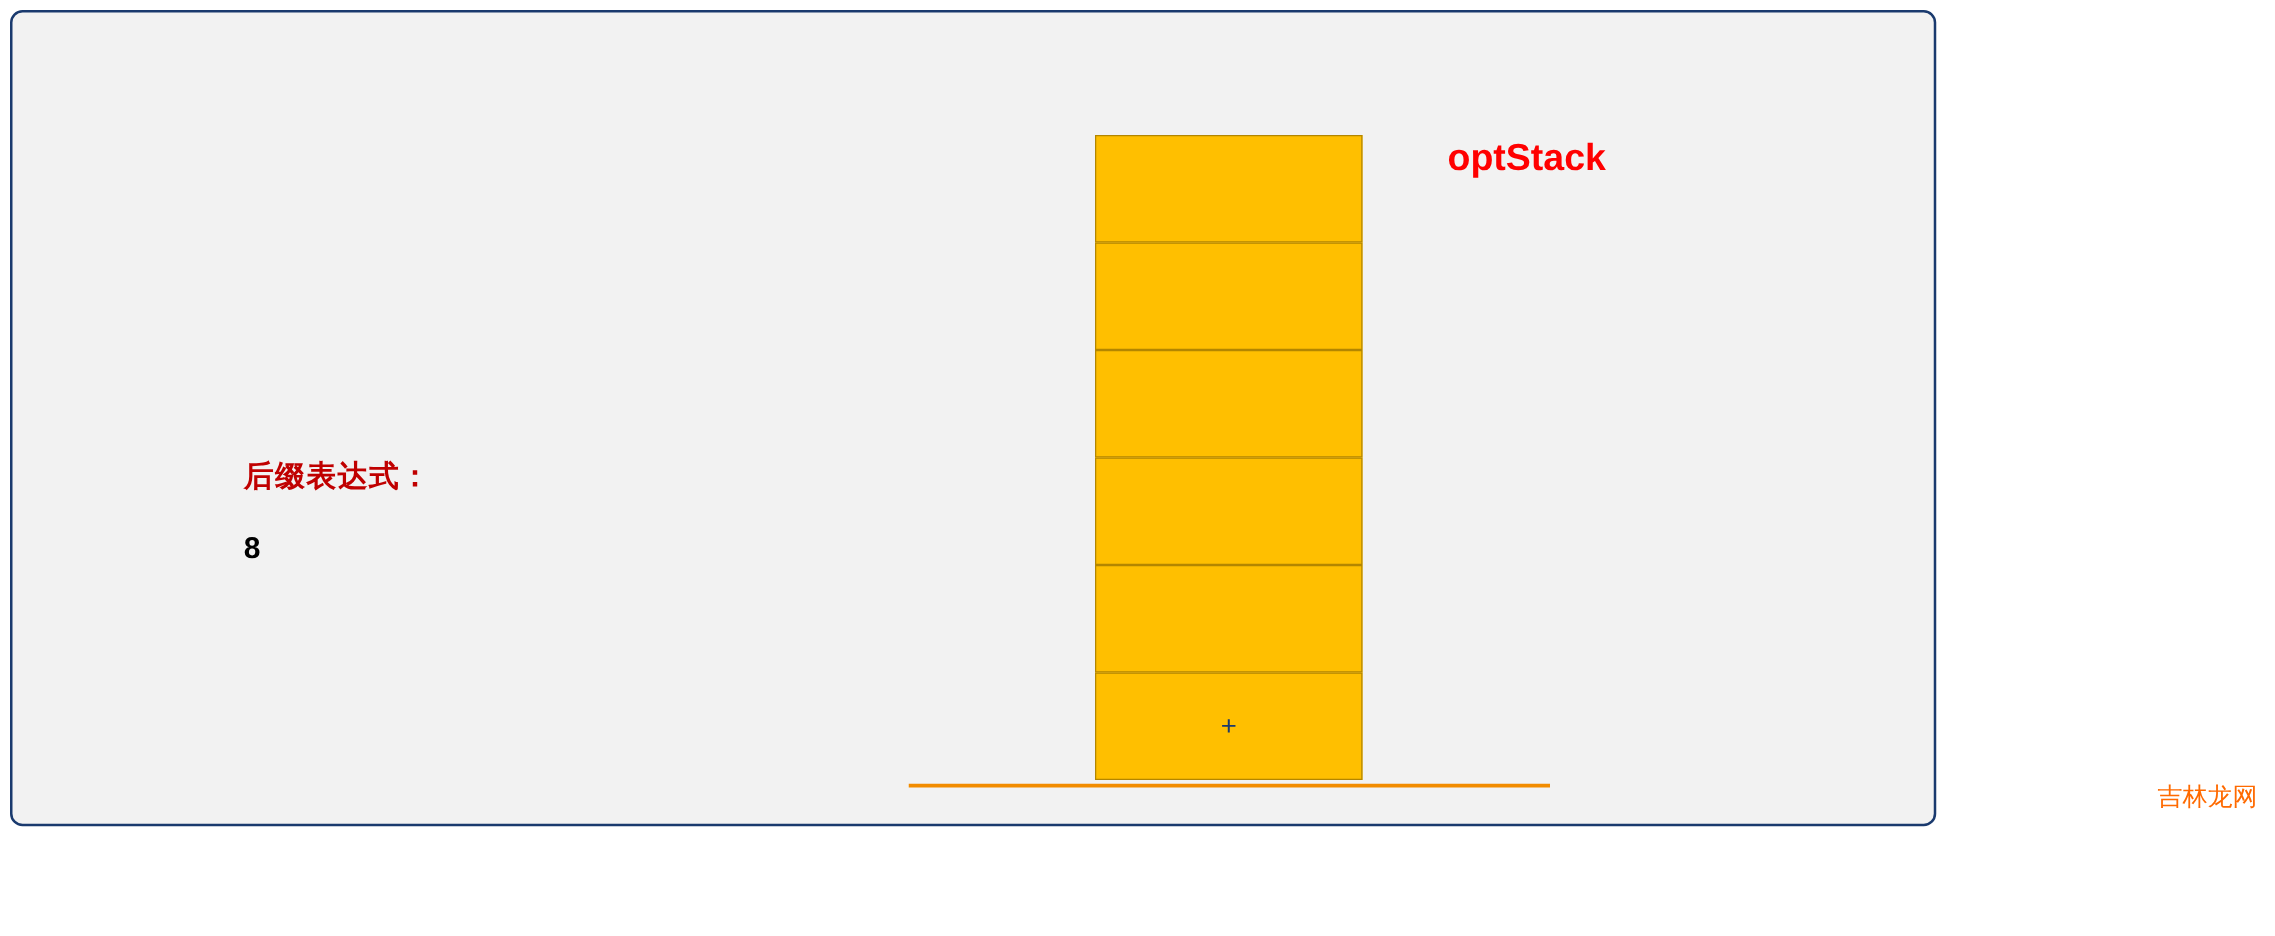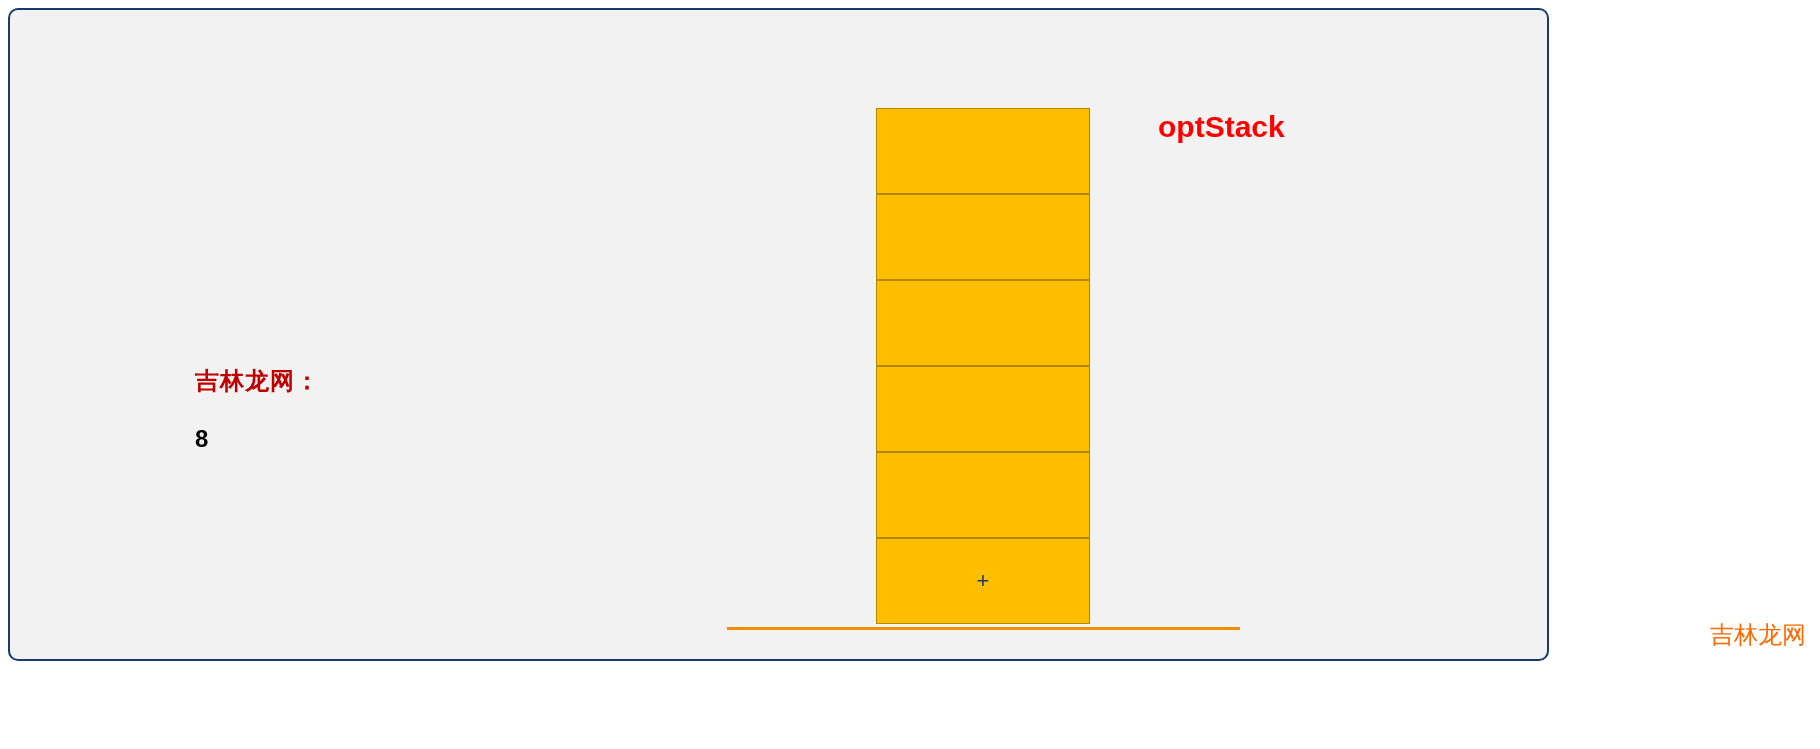--- a/index.html
+++ b/index.html
@@ -71,31 +71,31 @@
       top: 617px;
       width: 513px;
       height: 0;
       border-top: 3px solid #f28c00;
     }
     .watermark {
       position: absolute;
       right: 14px;
       bottom: 98px;
       color: #ff6a00;
-      font-size: 24px;
+      font-size: 20px;
       font-family: Liberation Mono, monospace;
     }
   </style>
 </head>
 <body>
 
 <div class="frame">
 
   <div class="left-block">
-    <div class="label-red">吉林龙网：</div>
+    <div class="label-red">后缀表达式：</div>
     <div class="value-black">8</div>
   </div>
 
   <div class="stack-label">optStack</div>
 
   <div class="stack">
     <div class="stack-cell"></div>
     <div class="stack-cell"></div>
     <div class="stack-cell"></div>
     <div class="stack-cell"></div>

